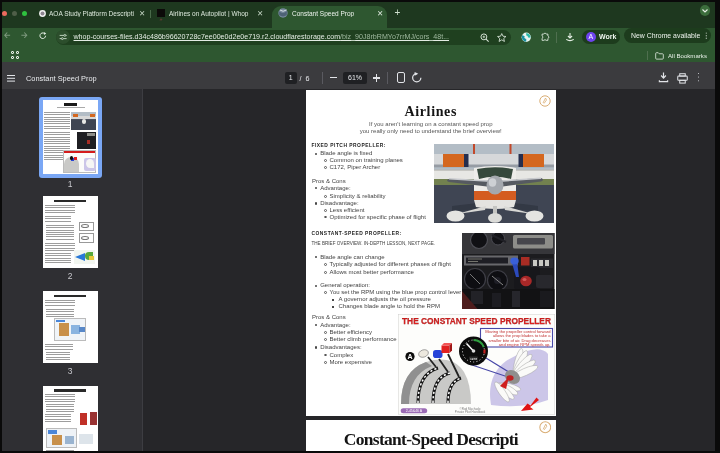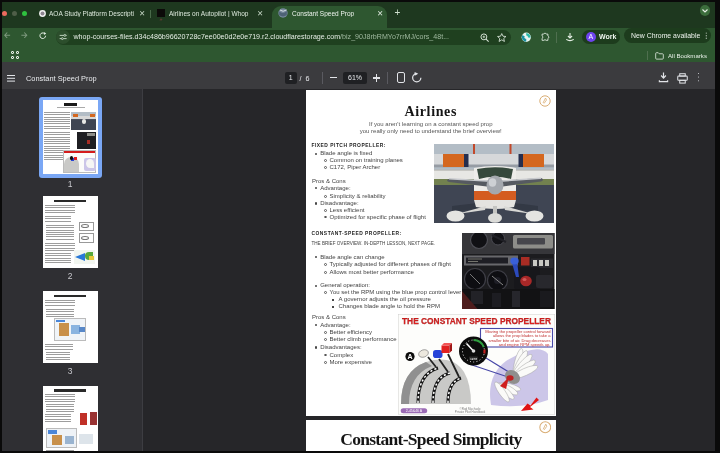--- a/index.html
+++ b/index.html
@@ -96,21 +96,21 @@
     <path d="M10.5 6 A4.5 4.5 0 1 1 8.6 2.3" stroke="#e2ece2" stroke-width="1.6" fill="none"></path>
     <path d="M7.9 0 L11.6 2.2 L7.9 4.6 Z" fill="#e2ece2"></path>
   </svg>
   <div id="urlpill"></div>
   <div class="abs" style="left:55.5px; top:29.9px; width:14.6px; height:14.6px; border-radius:50%; background:#2c4e2c;"></div>
   <svg class="abs" style="left:59.2px; top:33.2px;" width="8" height="8" viewBox="0 0 10 10">
     <path d="M0.8 3 L6.2 3 M8.5 3 L9.5 3 M0.8 7 L3 7 M5.5 7 L9.5 7" stroke="#cfe0cf" stroke-width="1.1"></path>
     <circle cx="7.3" cy="3" r="1.2" fill="none" stroke="#cfe0cf" stroke-width="1"></circle>
     <circle cx="4.2" cy="7" r="1.2" fill="none" stroke="#cfe0cf" stroke-width="1"></circle>
   </svg>
-  <div class="abs" style="left:73.5px; top:33.4px; font-size:7.1px; color:#e4ecE4; white-space:nowrap; letter-spacing:0;">whop-courses-files.d34c486b96620728c7ee00e0d2e0e719.r2.cloudflarestorage.com<span style="color:#9fb89f">/biz_90J8rbRMYo7rrMJ/cors_48t...</span></div>
+  <div class="abs" style="left:73.5px; top:33.4px; font-size:7.1px; color:#e4ecE4; white-space:nowrap; letter-spacing:0;text-decoration:underline;">whop-courses-files.d34c486b96620728c7ee00e0d2e0e719.r2.cloudflarestorage.com<span style="color:#9fb89f">/biz_90J8rbRMYo7rrMJ/cors_48t...</span></div>
   <svg class="abs" style="left:480px; top:32.7px;" width="9.5" height="9.5" viewBox="0 0 11 11">
     <circle cx="4.5" cy="4.5" r="3.4" stroke="#dce8dc" stroke-width="1.1" fill="none"></circle>
     <path d="M7 7 L10 10" stroke="#dce8dc" stroke-width="1.2"></path>
     <path d="M4.5 3 L4.5 6 M3 4.5 L6 4.5" stroke="#dce8dc" stroke-width="0.9"></path>
   </svg>
   <svg class="abs" style="left:496.5px; top:32.7px;" width="9.5" height="9.5" viewBox="0 0 10 10">
     <path d="M5 0.6 L6.3 3.4 L9.4 3.7 L7.1 5.8 L7.8 8.9 L5 7.2 L2.2 8.9 L2.9 5.8 L0.6 3.7 L3.7 3.4 Z" fill="none" stroke="#dce8dc" stroke-width="0.9"></path>
   </svg>
   <svg class="abs" style="left:521px; top:32.2px;" width="10.5" height="10.5" viewBox="0 0 12 12">
     <circle cx="6" cy="6" r="5.3" fill="#e8f4f0"></circle>
@@ -456,20 +456,20 @@
           <text x="72" y="99.2">Private Pilot Handbook</text>
         </g>
       </svg>
     </div>
 
     <div id="page2">
       <svg class="abs" style="left:232.8px; top:1.5px;" width="12.5" height="12.5" viewBox="0 0 12 12">
         <circle cx="6" cy="6" r="5.2" fill="none" stroke="#d9ad74" stroke-width="1"></circle>
         <path d="M4 8 L6.5 3 L7.5 5 L5 8.5" fill="none" stroke="#d9ad74" stroke-width="0.8"></path>
       </svg>
-      <div class="serif" style="position:absolute; left:0; top:9px; width:100%; text-align:center; font-size:17.5px; letter-spacing:-0.7px;">Constant-Speed Simplicity</div>
+      <div class="serif" style="position:absolute; left:0; top:9px; width:100%; text-align:center; font-size:17.5px; letter-spacing:-0.7px;">Constant-Speed Descripti</div>
     </div>
   </div>
 </div>
 
 <style>
   .tx { position:absolute; background-image:repeating-linear-gradient(to bottom,#9d9d9d 0px,#9d9d9d 0.75px,transparent 0.75px,transparent 1.8px); }
 </style>
 
 </body></html>

